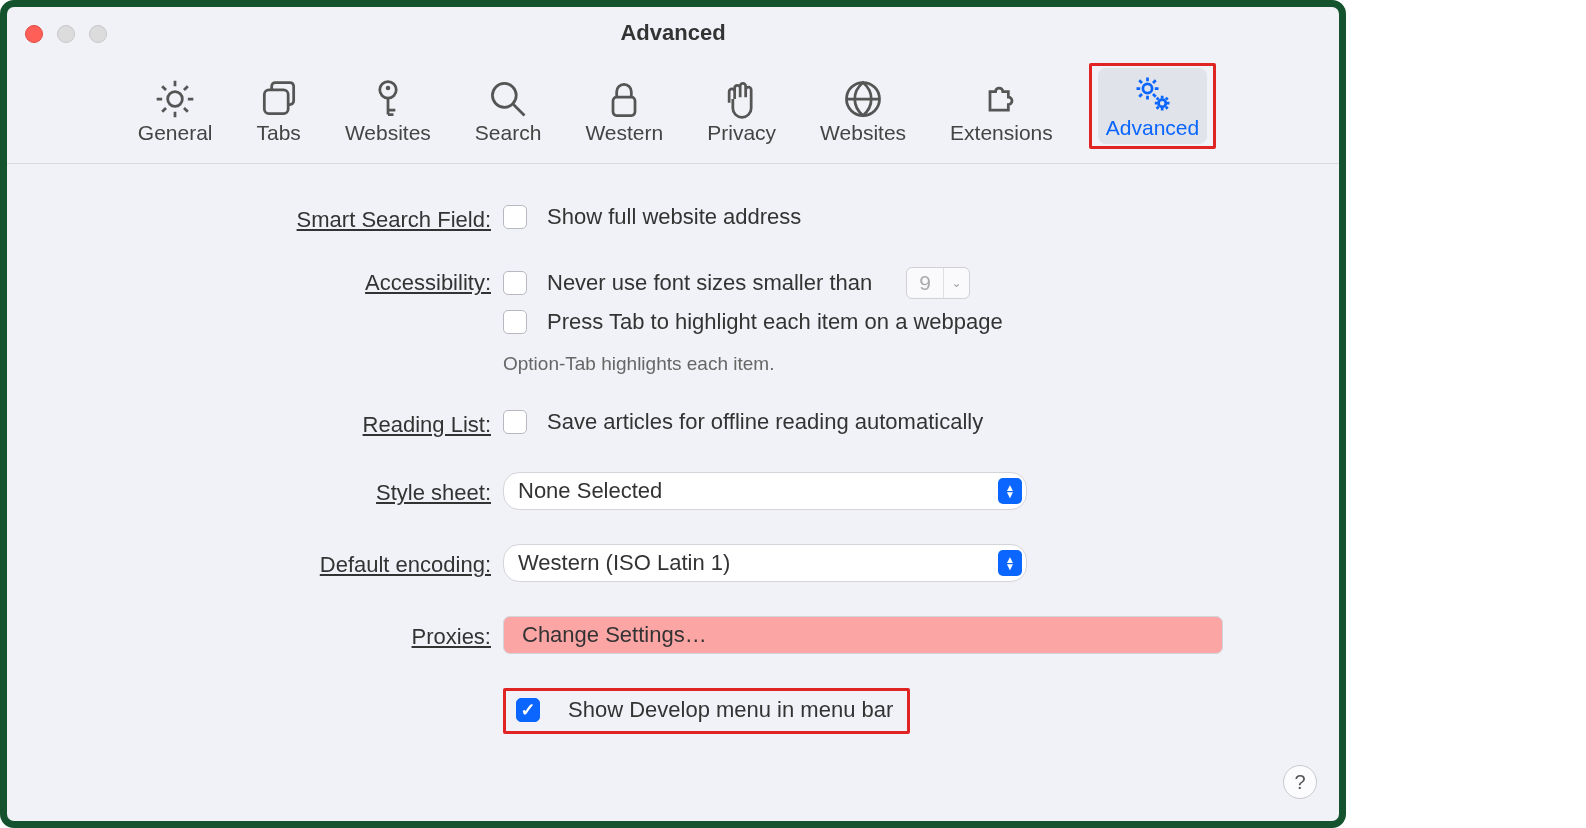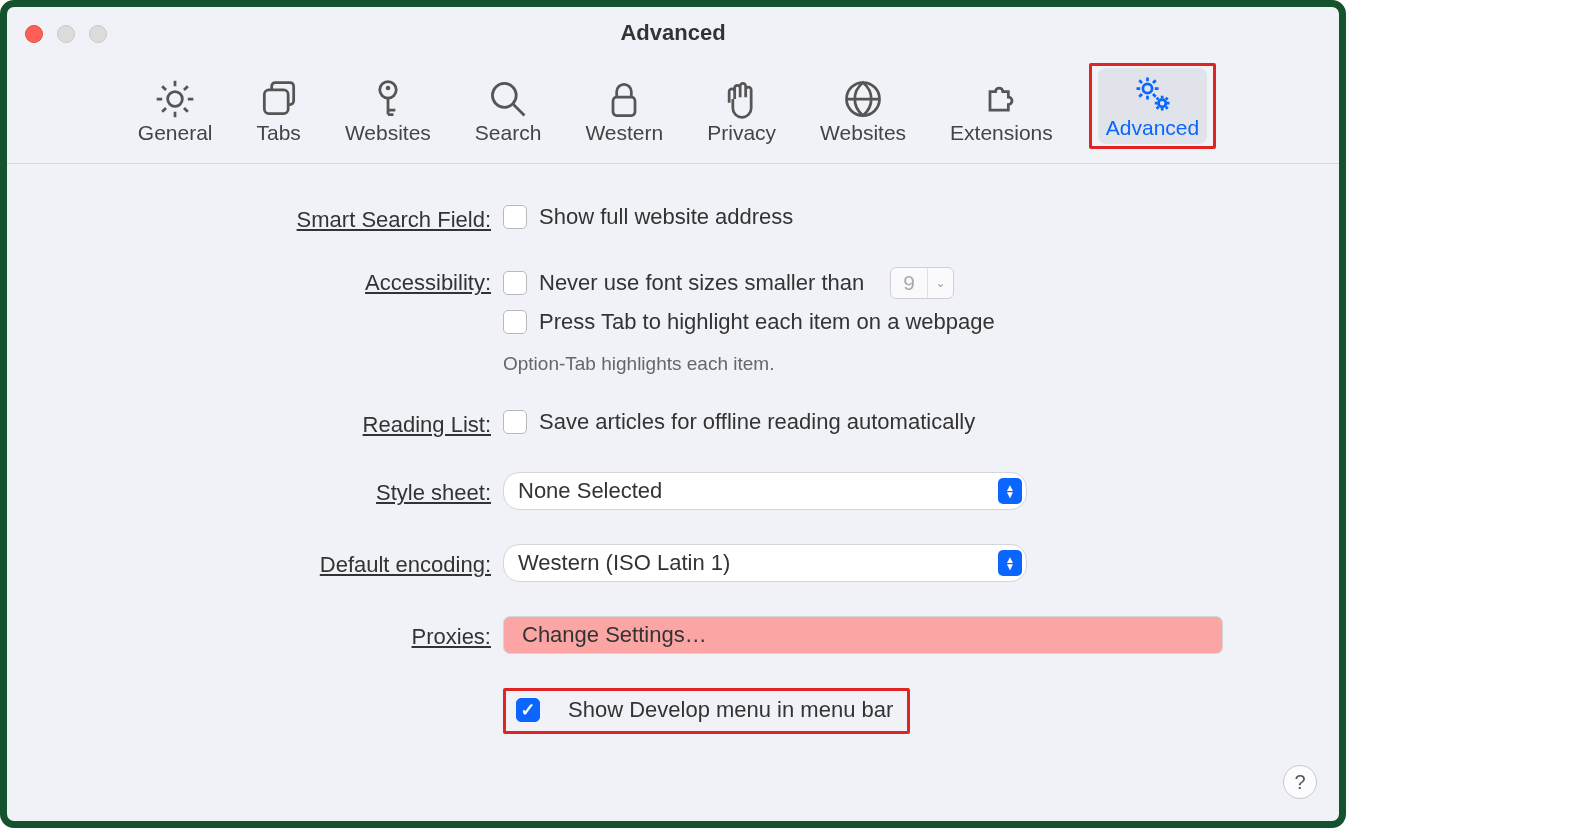--- a/index.html
+++ b/index.html
@@ -98,21 +98,21 @@
     }
     .row-body {
       flex: 1;
       display: flex;
       flex-direction: column;
       gap: 10px;
     }
     .check-line {
       display: flex;
       align-items: center;
-      gap: 12px;
+      gap: 20px;
     }
     .checkbox {
       width: 24px; height: 24px;
       border: 1px solid #b8b8c0;
       border-radius: 5px;
       background: #fff;
       display: inline-flex;
       align-items: center;
       justify-content: center;
       flex-shrink: 0;

